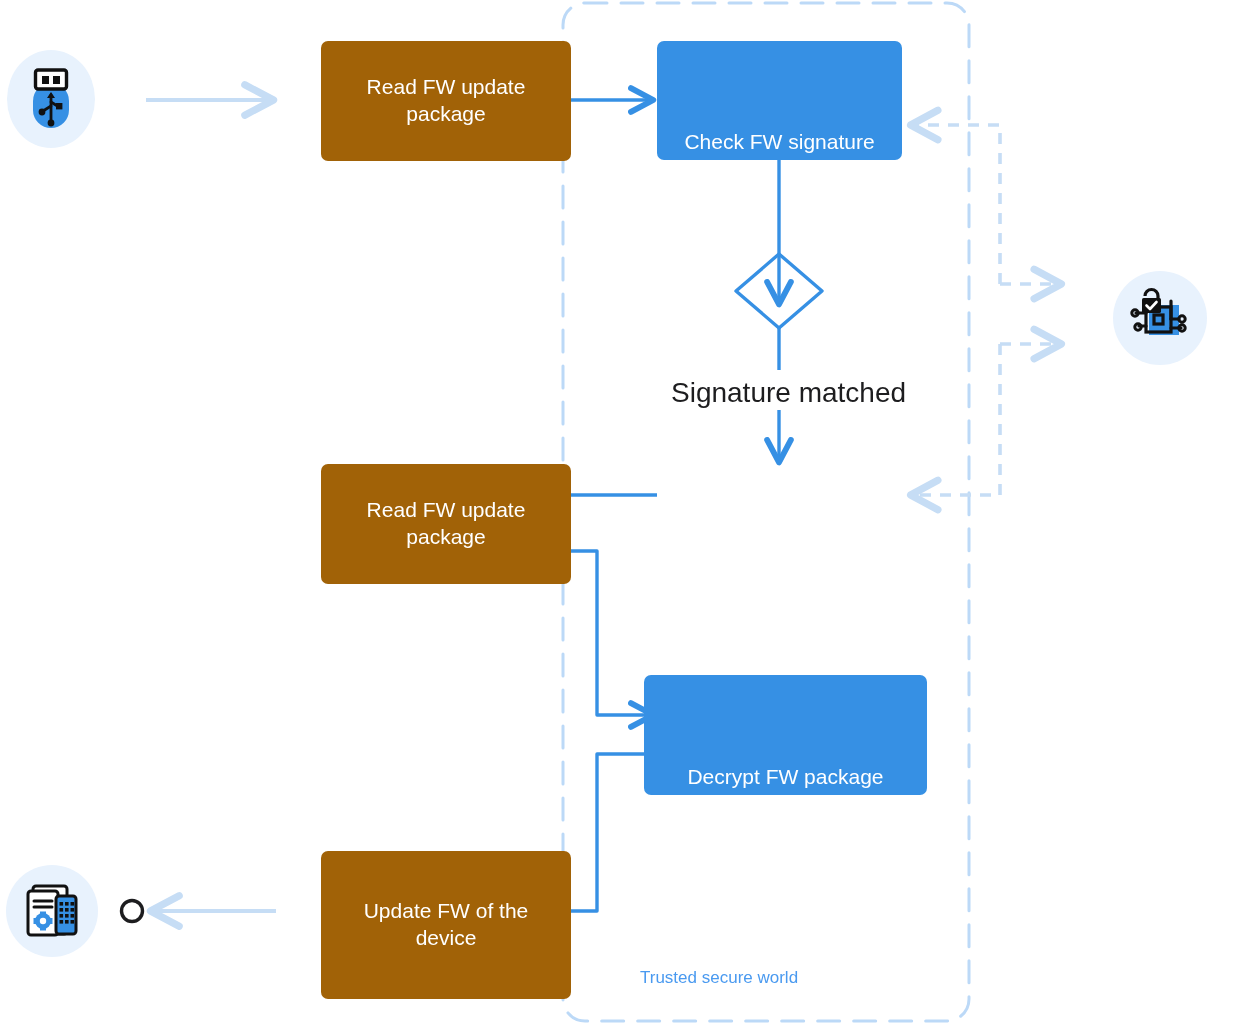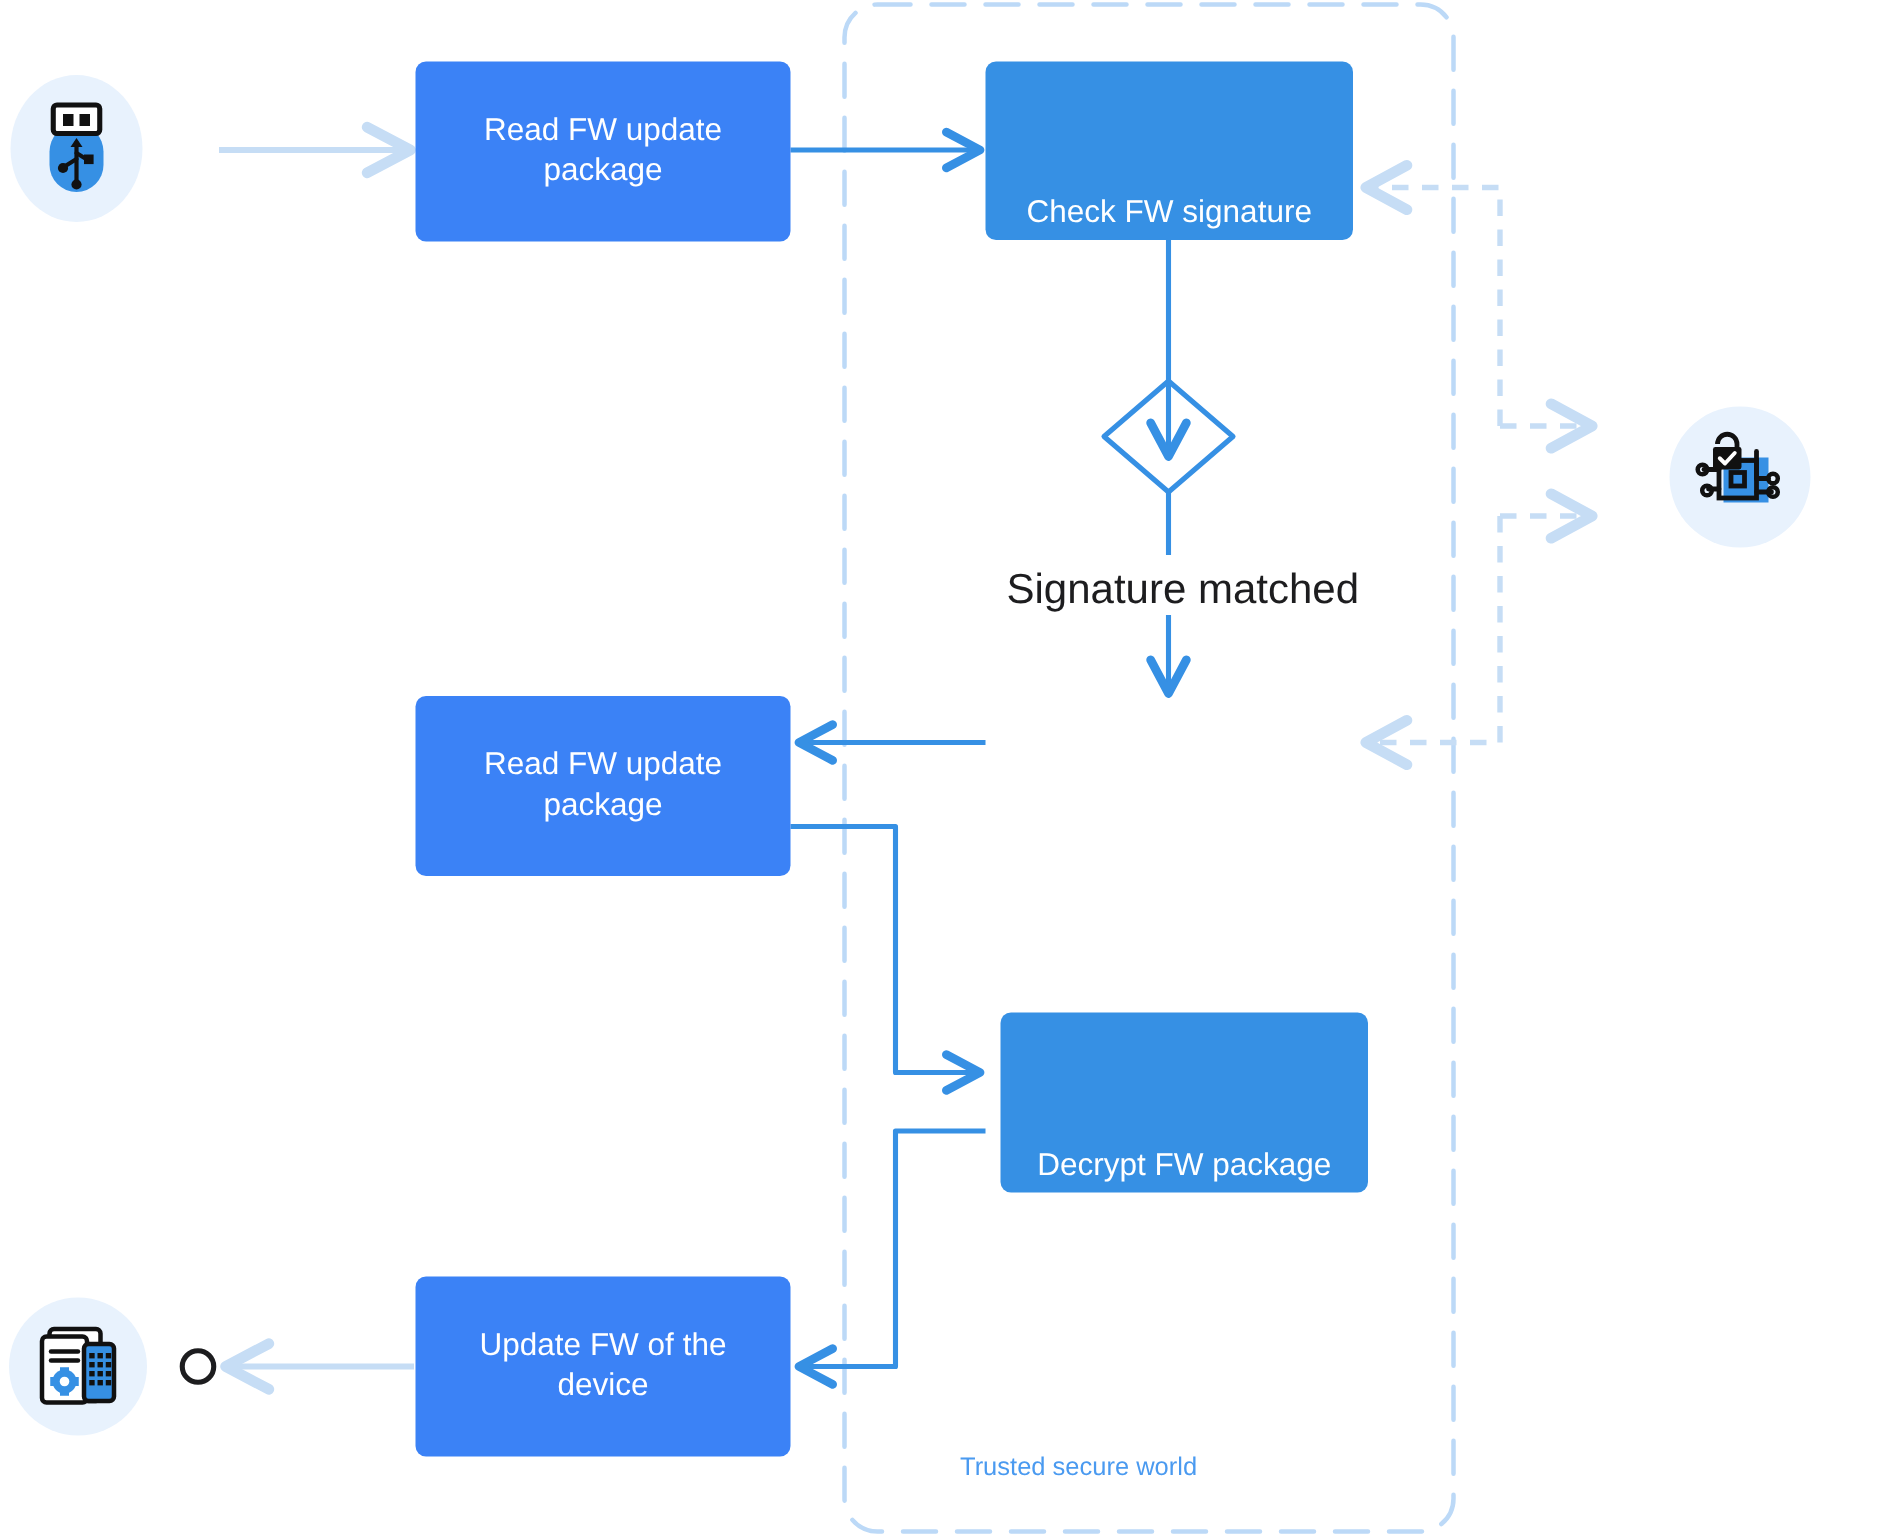--- a/index.html
+++ b/index.html
@@ -29,21 +29,21 @@
     justify-content: center;
     text-align: center;
     color: #ffffff;
     font-size: 21px;
     line-height: 1.28;
     border-radius: 7px;
     box-sizing: border-box;
     padding: 4px 14px;
     z-index: 3;
   }
-  .node-orange { background: #3b82f6; }
+  .node-orange { background: #a16207; margin-left: 44px; }
   .node-blue { background: #3690e4; align-items: flex-end; }
 
   .zone-label {
     position: absolute;
     color: #4a9af0;
     font-size: 17px;
     white-space: nowrap;
     z-index: 3;
   }
   .edge-label {
@@ -117,25 +117,25 @@
 
   <div class="node node-blue" style="left:657px; top:41px; width:245px; height:119px;">
     <span>Check FW signature</span>
   </div>
 
 
   <div class="node node-orange" style="left:277px; top:464px; width:250px; height:120px;">
     <span>Read FW update package</span>
   </div>
 
-  <div class="node node-blue" style="left:667px; top:675px; width:245px; height:120px;">
+  <div class="node node-blue" style="left:644px; top:675px; width:283px; height:120px;">
     <span>Decrypt FW package</span>
   </div>
 
-  <div class="node node-orange" style="left:277px; top:851px; width:250px; height:120px;">
+  <div class="node node-orange" style="left:277px; top:851px; width:250px; height:148px;">
     <span>Update FW of the device</span>
   </div>
 
   <div class="edge-label" style="left:671px; top:377px;">
     <span>Signature matched</span>
   </div>
 
   <div class="zone-label" style="left:640px; top:968px;">
     <span>Trusted secure world</span>
   </div>

